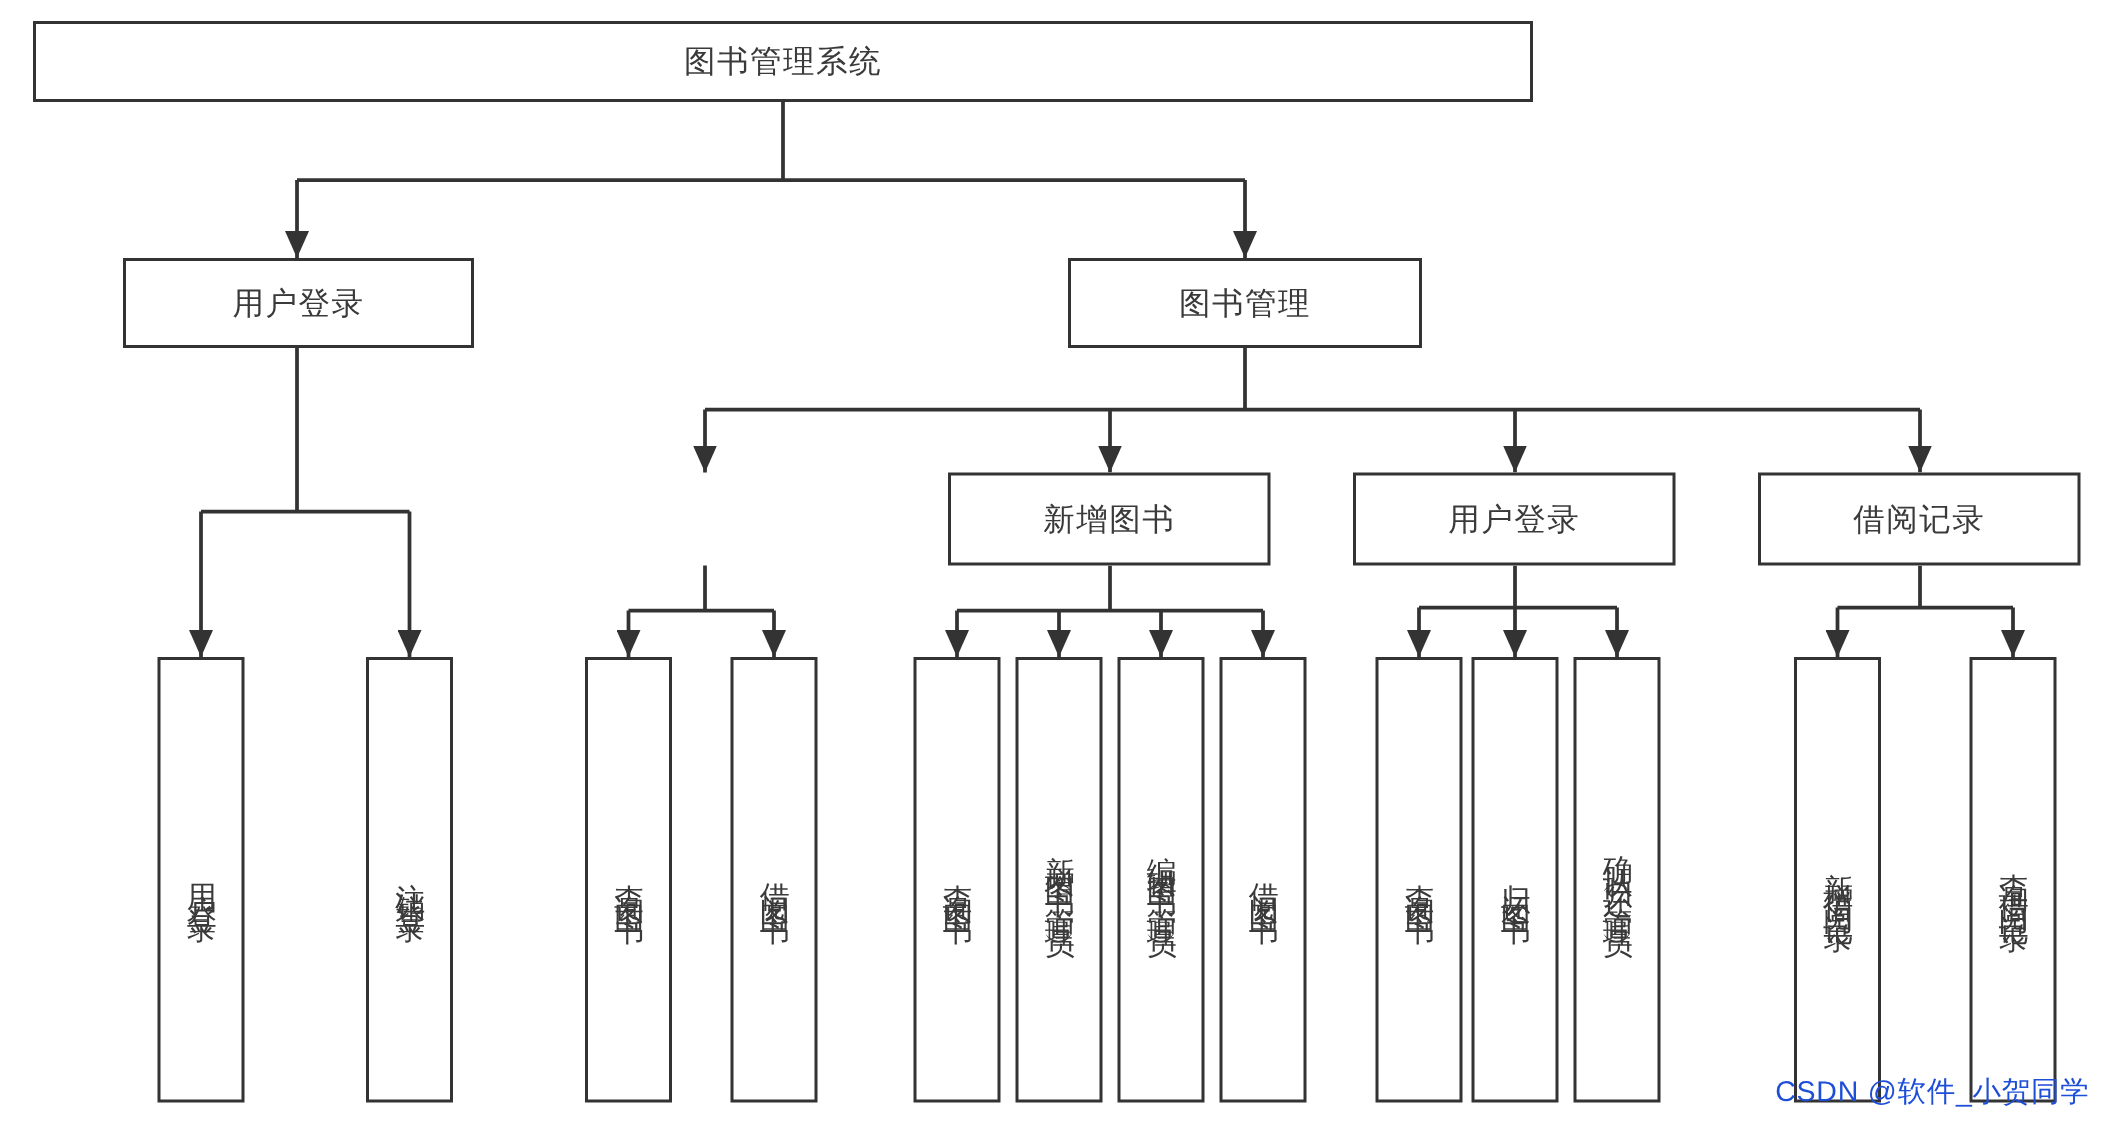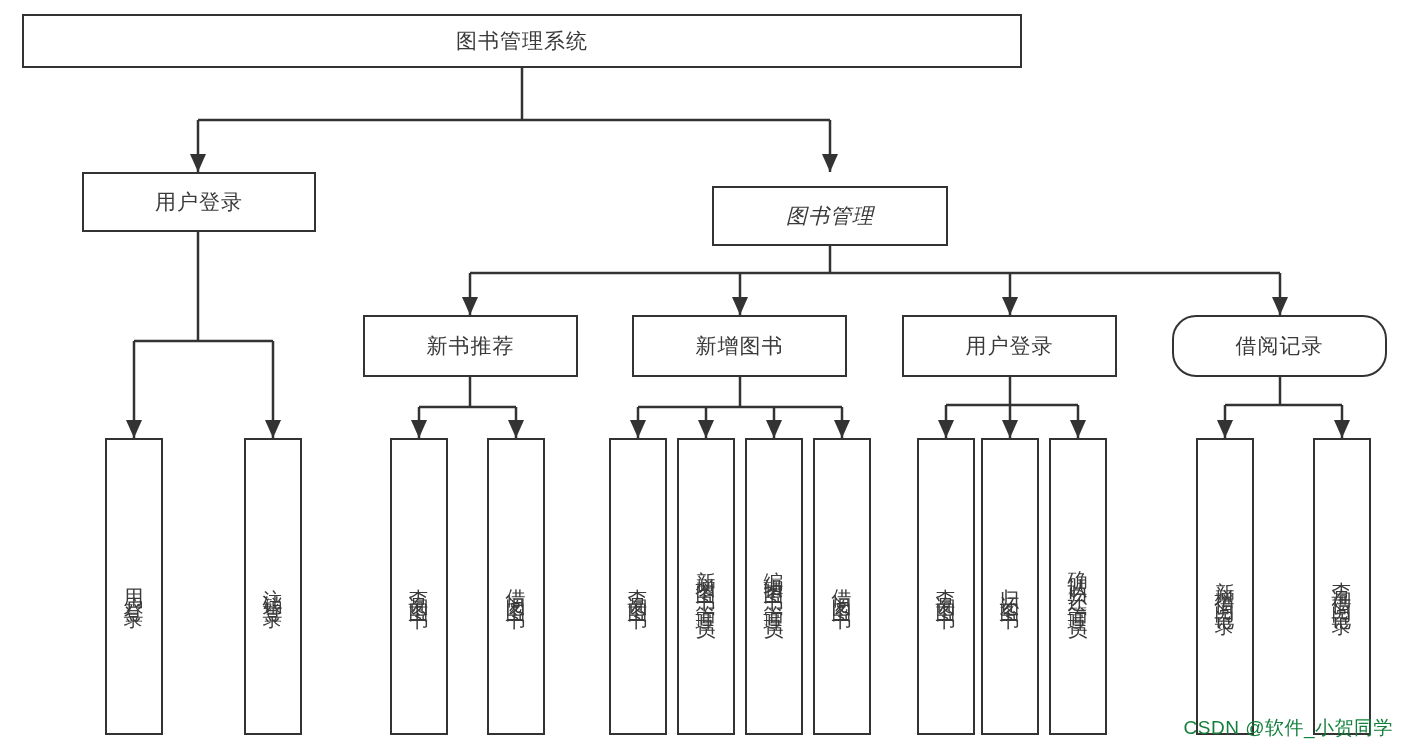--- a/index.html
+++ b/index.html
@@ -41,21 +41,21 @@
     text-orientation: mixed;
     font-size: 20px;
     letter-spacing: 7px;
     line-height: 1;
   }
   .watermark {
     position: absolute;
     right: 12px;
     bottom: 6px;
     font-size: 19px;
-    color: #15803d;
+    color: #1d4ed8;
     letter-spacing: 0.5px;
     white-space: nowrap;
   }
 </style>
 </head>
 <body>
 
 <div id="stage">
 
   <svg class="wires" width="1405" height="747" viewBox="0 0 1405 747">
@@ -104,26 +104,25 @@
       <path d="M1280,377 V405"></path>
       <path d="M1225,405 H1342"></path>
       <path d="M1225,405 V438" marker-end="url(#ah)"></path>
       <path d="M1342,405 V438" marker-end="url(#ah)"></path>
     </g>
   </svg>
 
   <div class="node hbox" style="left:22px; top:14px; width:1000px; height:54px;">图书管理系统</div>
 
   <div class="node hbox" style="left:82px; top:172px; width:234px; height:60px;">用户登录</div>
-  <div class="node hbox" style="left:712px; top:186px; width:236px; height:60px;font-style:italic;">图书管理</div>
+  <div class="node hbox" style="left:712px; top:172px; width:236px; height:60px;">图书管理</div>
 
-  <div class="node hbox" style="left:363px; top:315px; width:215px; height:62px;">新书推荐</div>
   <div class="node hbox" style="left:632px; top:315px; width:215px; height:62px;">新增图书</div>
   <div class="node hbox" style="left:902px; top:315px; width:215px; height:62px;">用户登录</div>
-  <div class="node hbox" style="left:1172px; top:315px; width:215px; height:62px;border-radius:24px;">借阅记录</div>
+  <div class="node hbox" style="left:1172px; top:315px; width:215px; height:62px;">借阅记录</div>
 
   <div class="node vbox" style="left:105px; top:438px; width:58px; height:297px;">用户登录</div>
   <div class="node vbox" style="left:244px; top:438px; width:58px; height:297px;">注销登录</div>
 
   <div class="node vbox" style="left:390px; top:438px; width:58px; height:297px;">查询图书</div>
   <div class="node vbox" style="left:487px; top:438px; width:58px; height:297px;">借阅图书</div>
 
   <div class="node vbox" style="left:609px; top:438px; width:58px; height:297px;">查询图书</div>
   <div class="node vbox" style="left:677px; top:438px; width:58px; height:297px;">新增图书（管理员）</div>
   <div class="node vbox" style="left:745px; top:438px; width:58px; height:297px;">编辑图书（管理员）</div>

